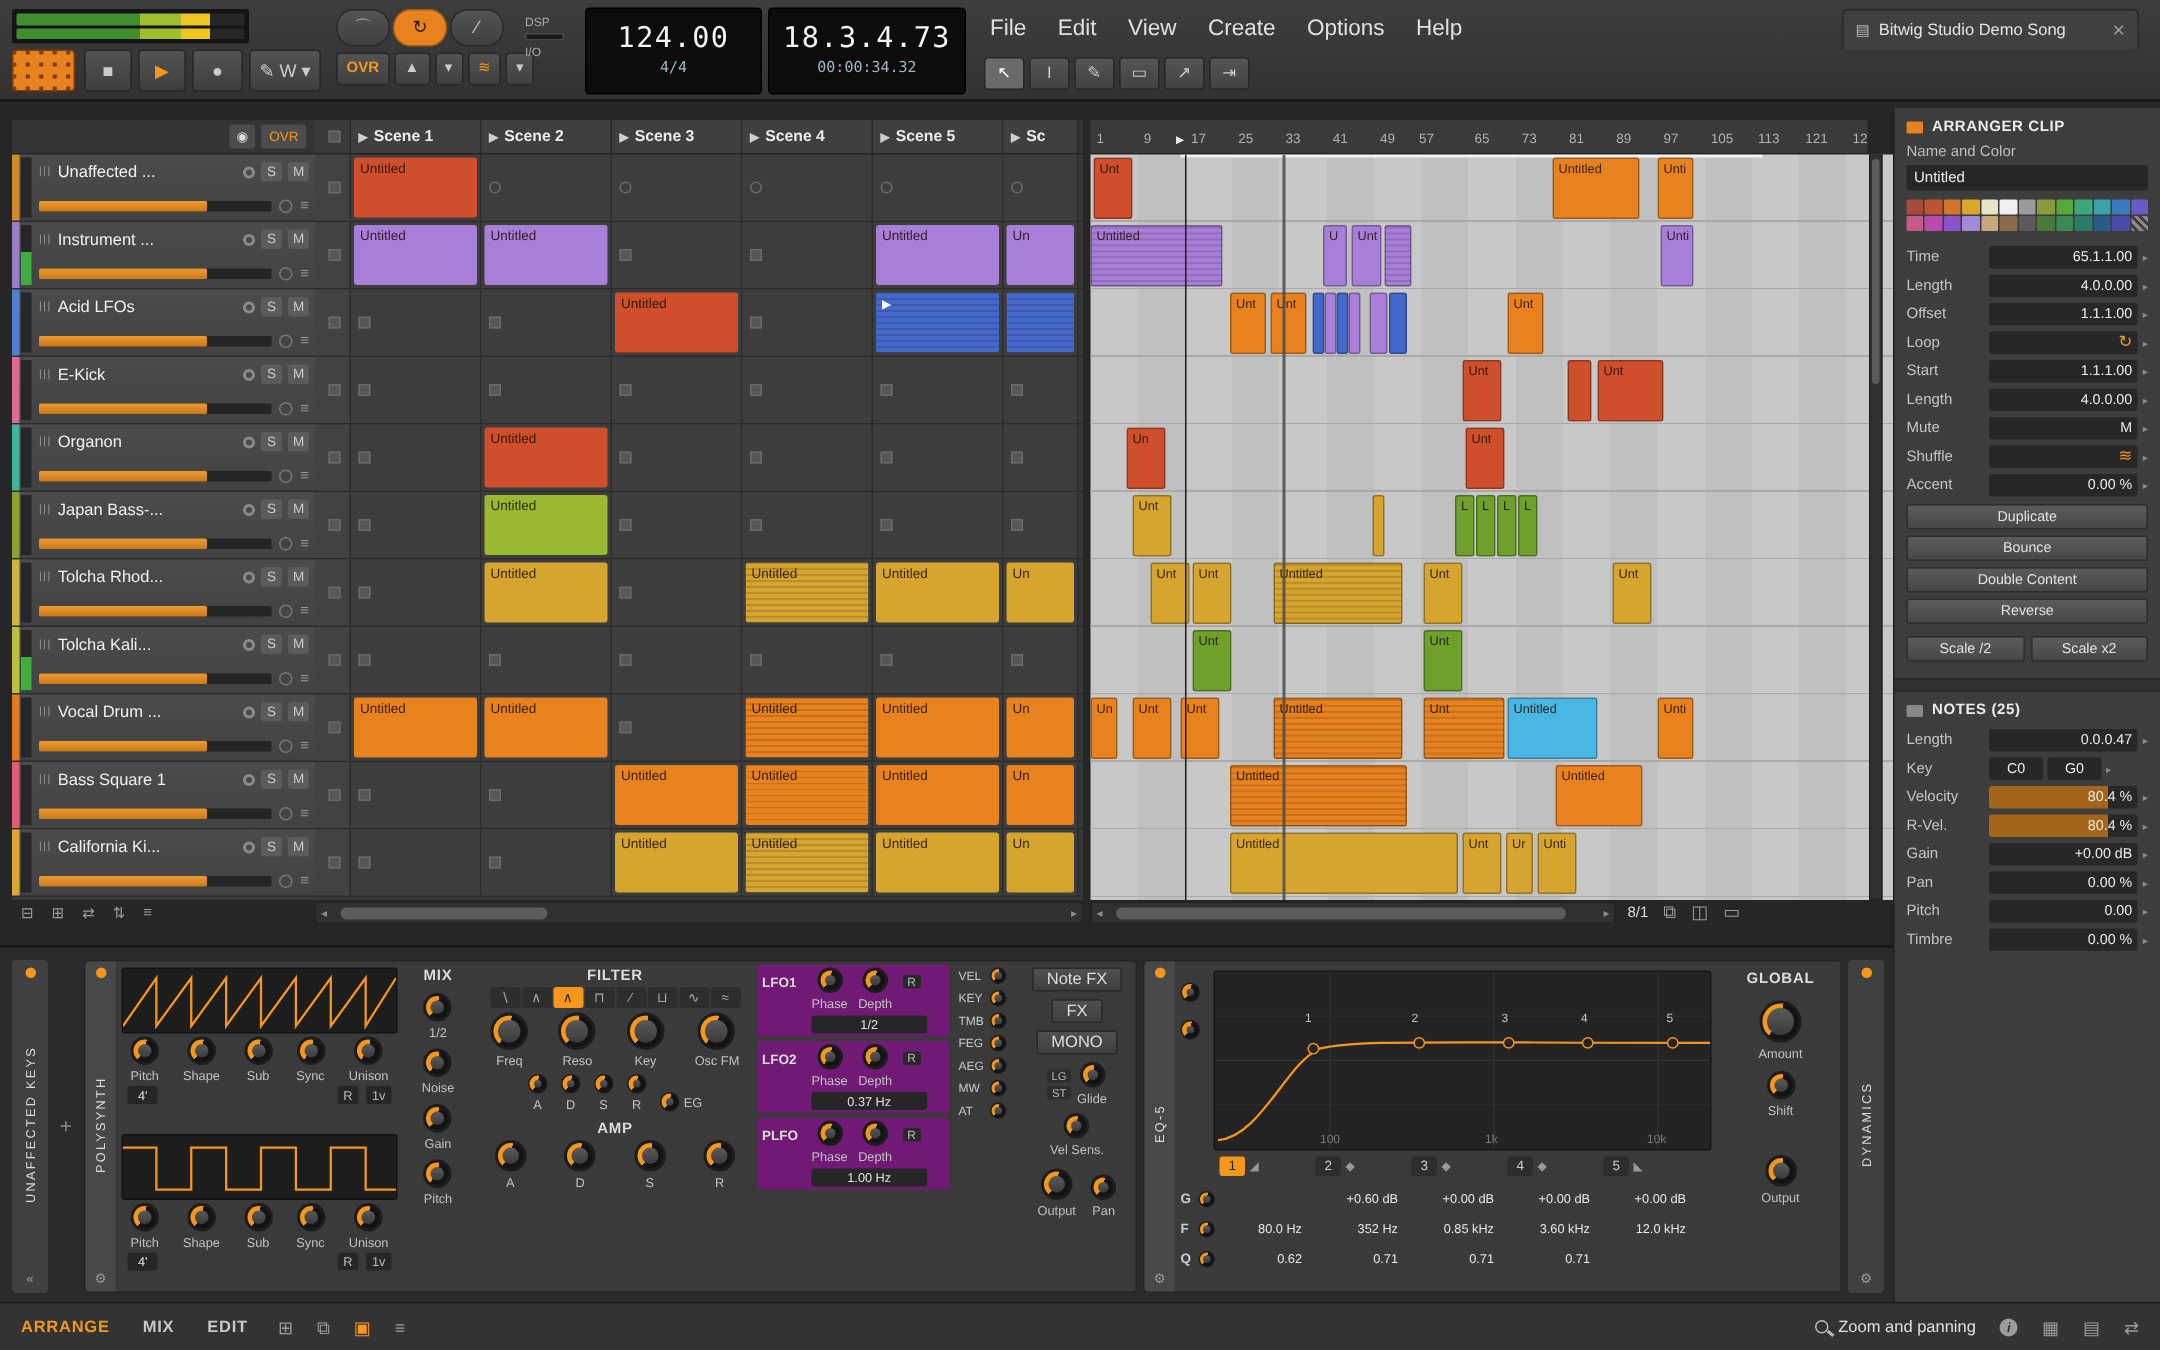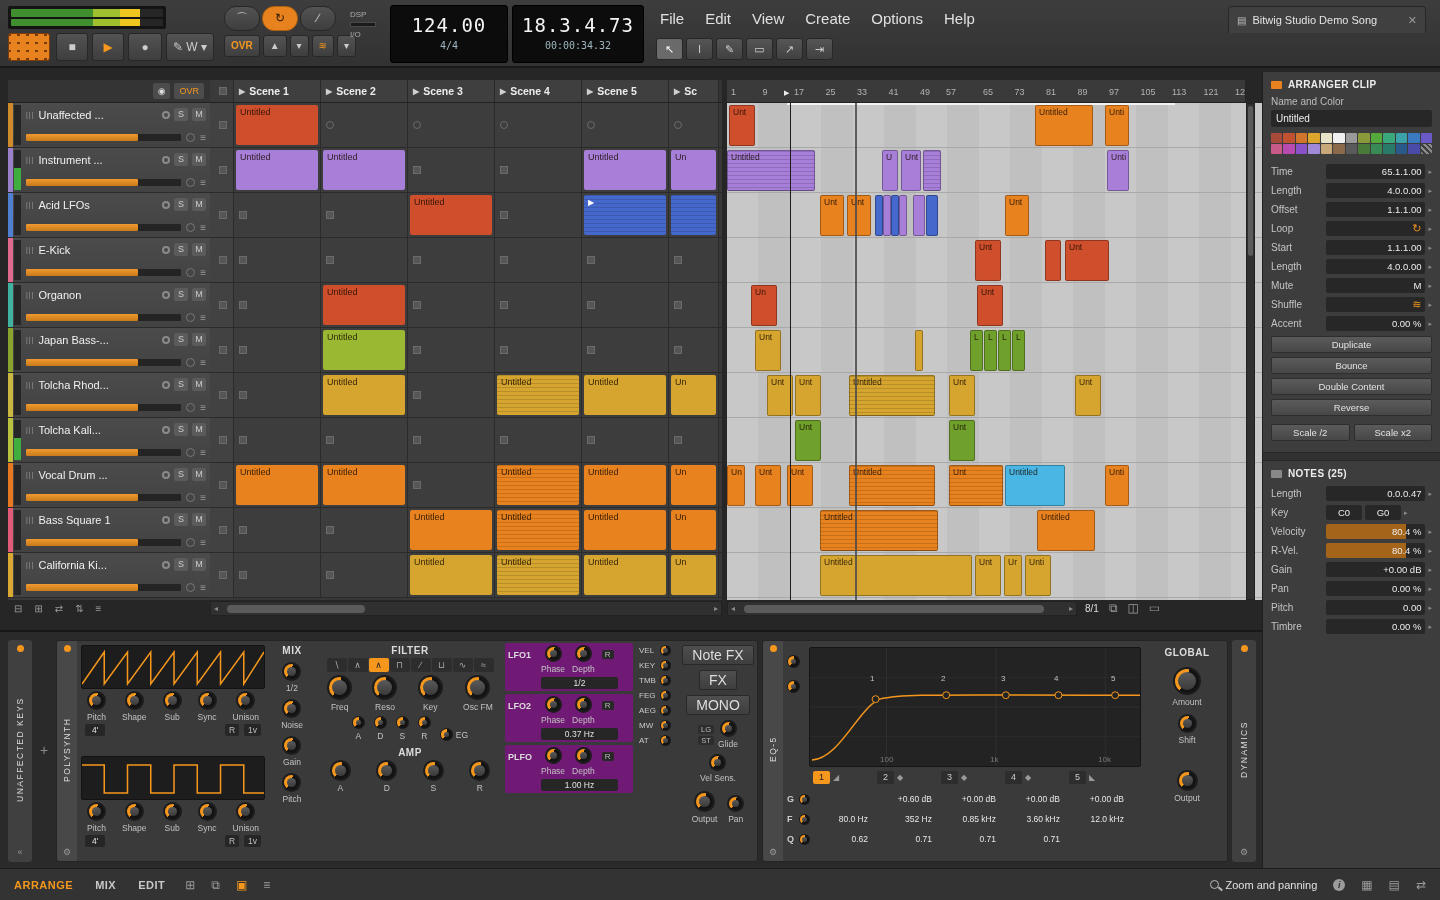--- a/index.html
+++ b/index.html
@@ -160,21 +160,21 @@
 .lfo-col{position:absolute;left:428px;top:2px;width:128px;display:flex;flex-direction:column;gap:3px}
 .lfogrp{background:#701a75;border-radius:2px;padding:2px 3px}
 .lfohead{display:flex;align-items:flex-start;gap:7px}
 .lfoname{font-size:9px;color:#dcdcdc;font-weight:bold;margin-top:5px;width:26px;flex:none}
 .lfor{font-size:8px;color:#bbb;background:#282828;border-radius:2px;padding:0 3px;margin-top:5px}
 .lfoval{display:block;background:#262626;border-radius:2px;font-size:8.5px;color:#e2e2e2;text-align:center;padding:1px 4px;margin:3px 12px 0 33px}
 .mod-col{position:absolute;left:560px;top:4px;width:36px;display:flex;flex-direction:column;gap:4px}
 .modrow{display:flex;align-items:center;justify-content:space-between;padding:0 2px}
 .modlbl{font-size:8px;color:#cacaca}
 .out-col{position:absolute;left:600px;top:4px;width:82px;display:flex;flex-direction:column;align-items:center;gap:5px}
-.dbtn{background:linear-gradient(#4f4f4f,#3e3e3e);border:1px solid #292929;border-radius:2px;font-size:14px;color:#ddd;padding:1px 9px;white-space:nowrap}
+.dbtn{background:linear-gradient(#4f4f4f,#3e3e3e);border:1px solid #292929;border-radius:2px;font-size:11px;color:#ddd;padding:1px 9px;white-space:nowrap}
 .glide-row{display:flex;align-items:center;gap:4px}
 .minis{display:flex;flex-direction:column;gap:2px}
 .mini{background:#2d2d2d;border-radius:2px;font-size:7.5px;color:#bbb;padding:0 3px;text-align:center}
 .outrow{display:flex;gap:10px;margin-top:3px;align-items:flex-end}
 .eqmini{position:absolute;left:4px;top:14px;display:flex;flex-direction:column;gap:12px}
 .eqgraph{position:absolute;left:26px;top:6px;width:332px;height:120px;background:#232323;border:1px solid #151515;border-radius:2px}
 .eqgraph svg{width:100%;height:100%;display:block}
 .eqpt{position:absolute;font-size:8px;color:#c2c2c2;top:26px}
 .eqtick{position:absolute;bottom:2px;font-size:8px;color:#7a7a7a}
 #eq-bands{position:absolute;left:26px;top:130px;width:332px;display:flex}

